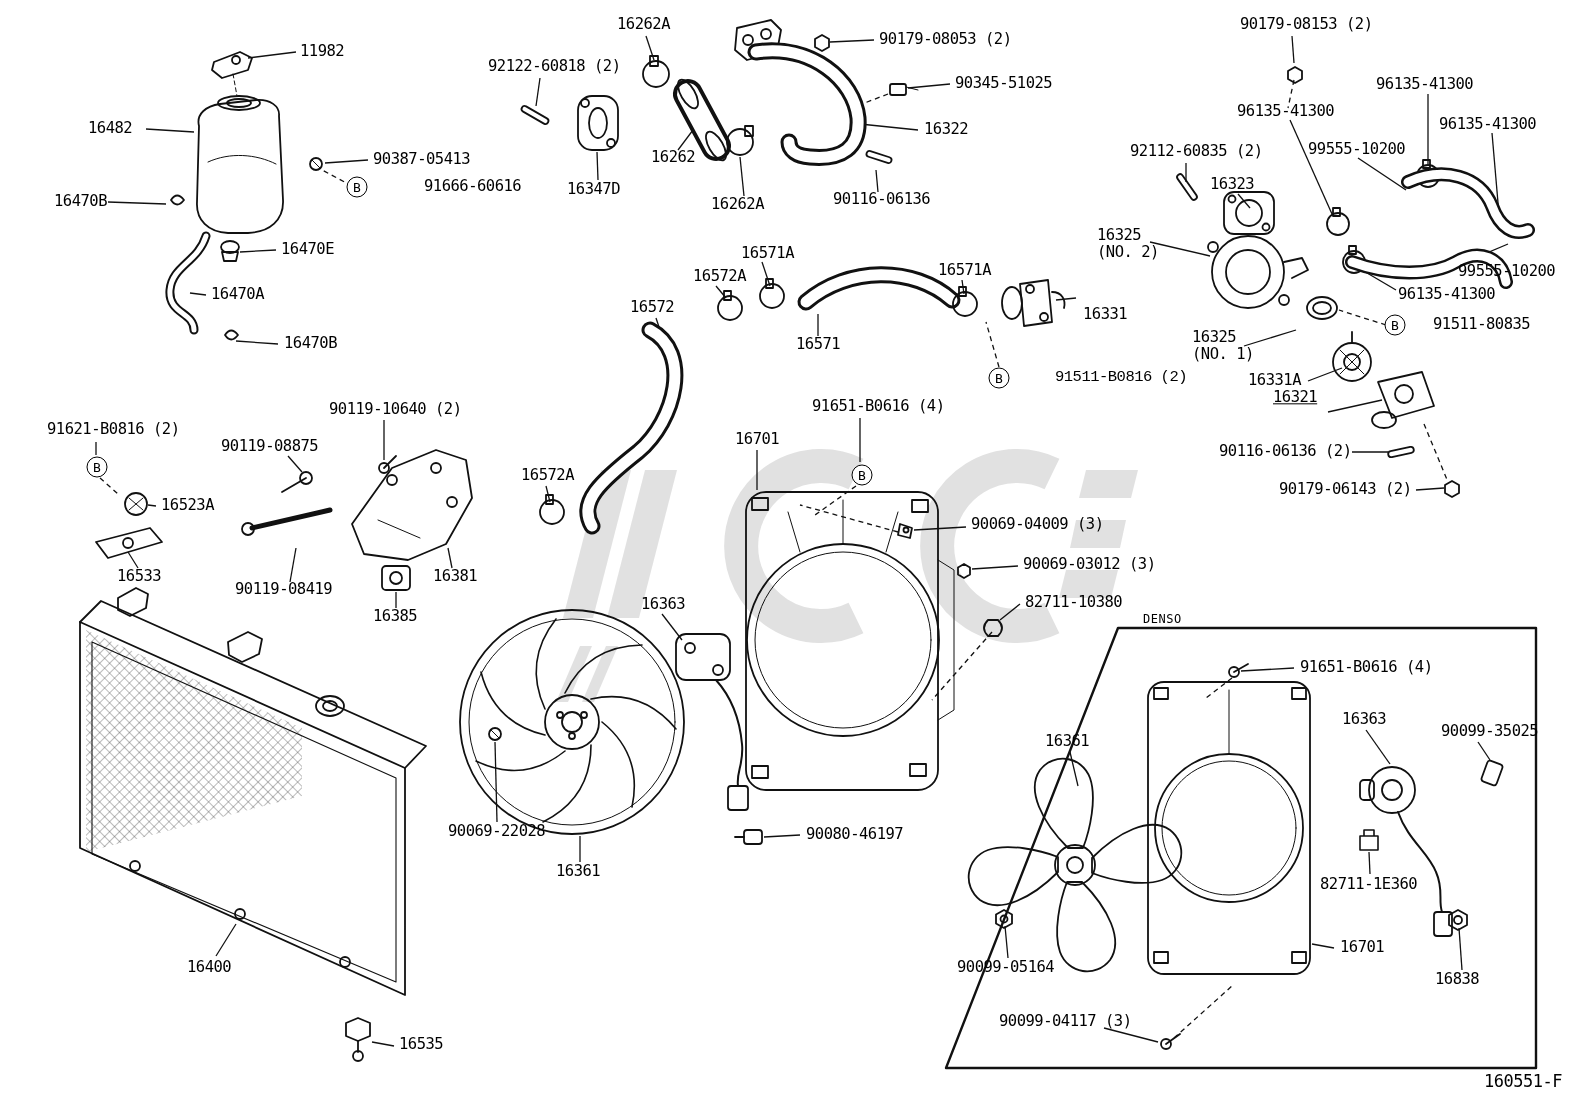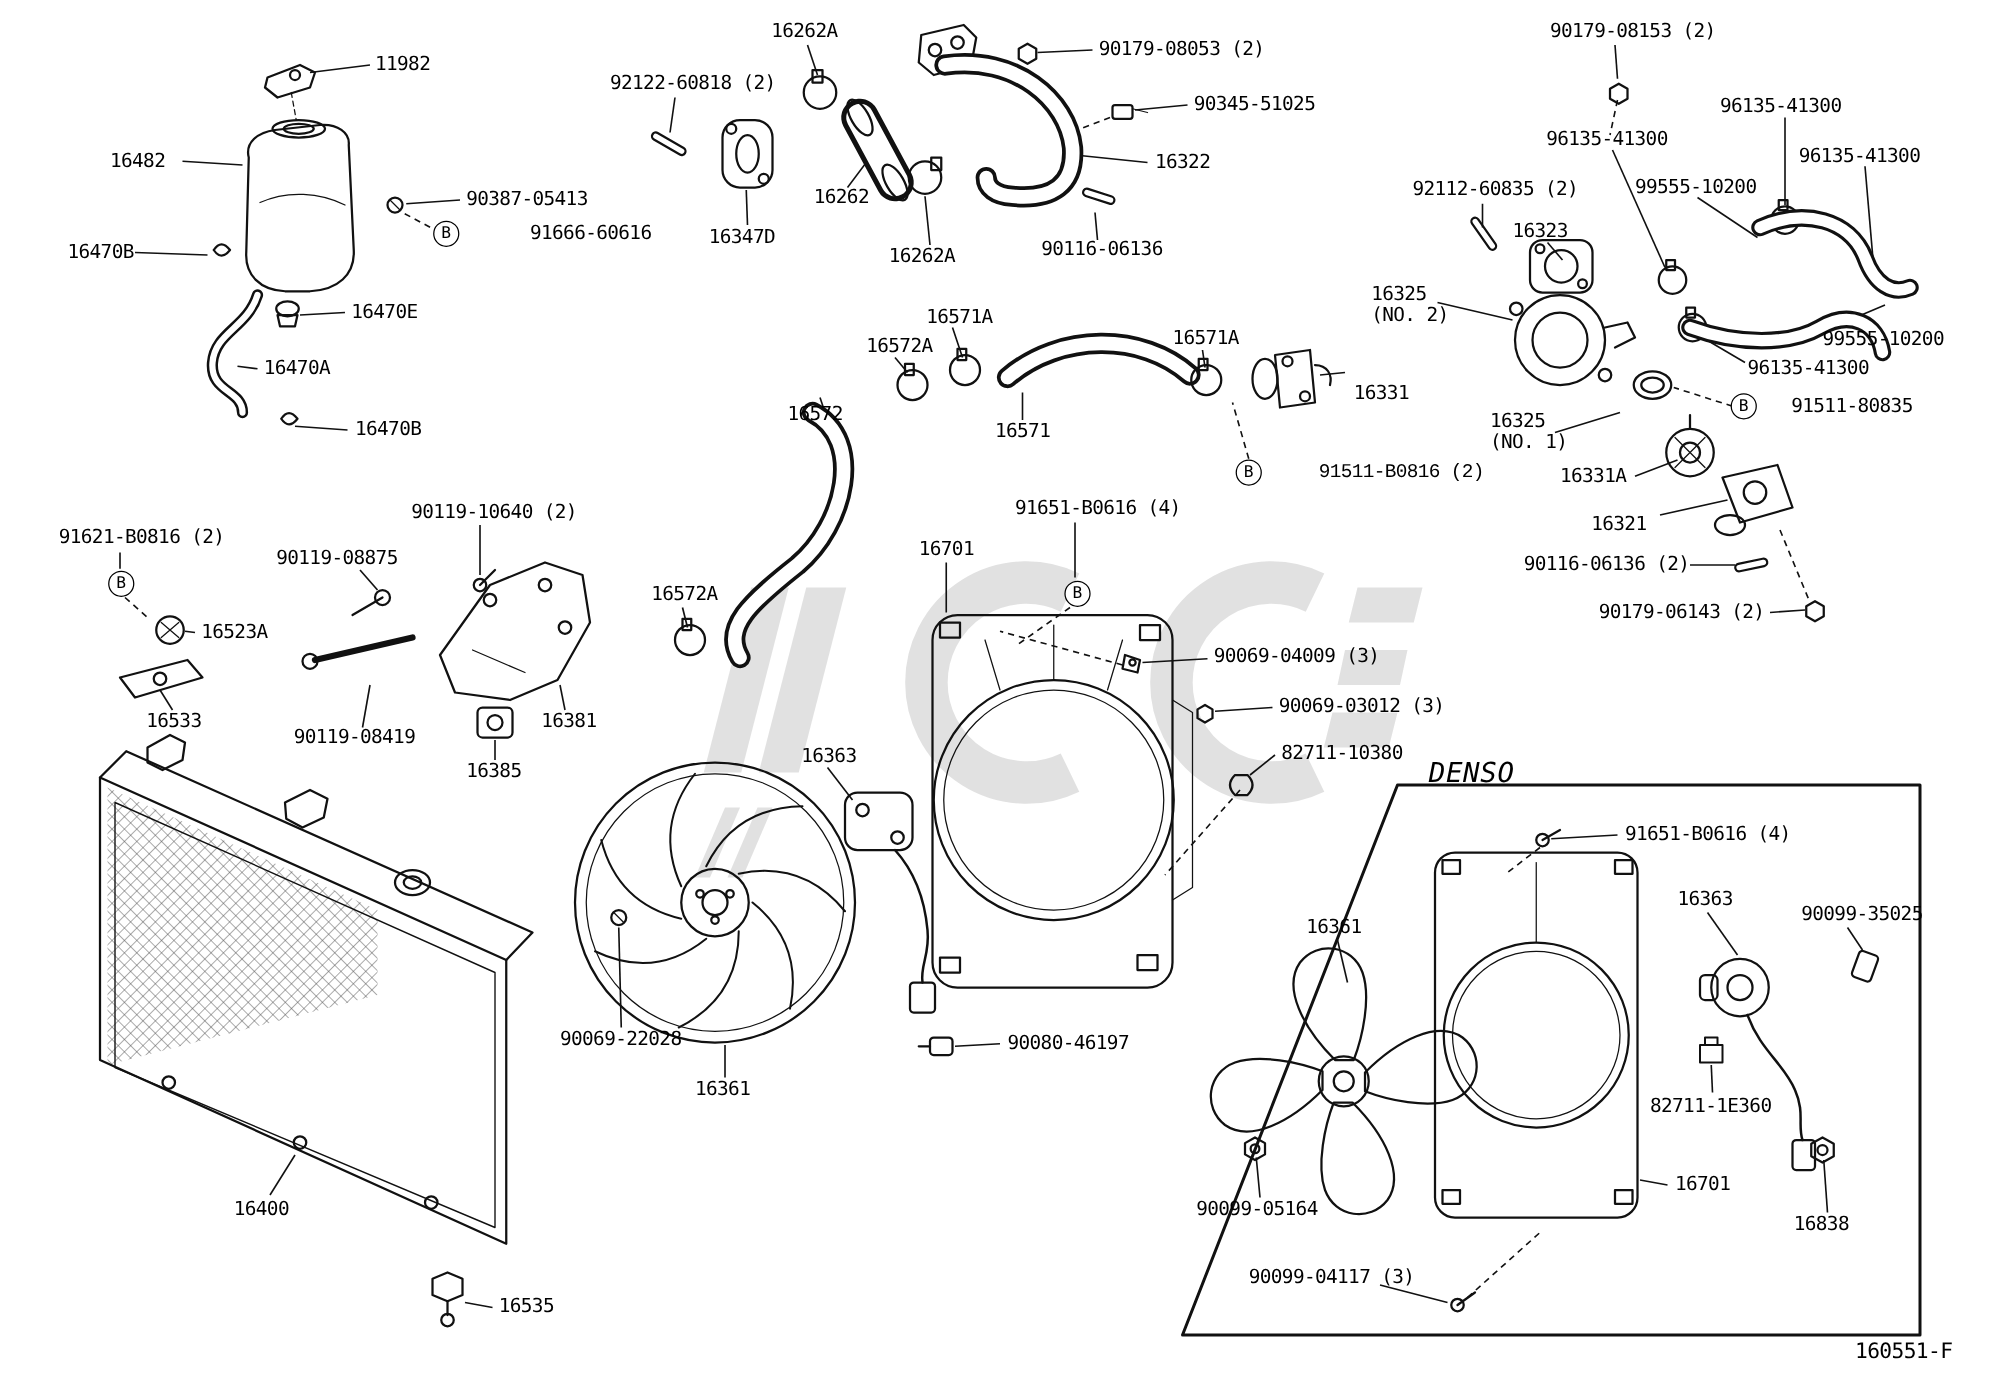--- a/index.html
+++ b/index.html
@@ -2,21 +2,21 @@
 <html><head>
 <meta charset="utf-8">
 <style>
   html,body{margin:0;padding:0;background:#fff;}
   .stage{position:relative;width:1592px;height:1099px;background:#fff;overflow:hidden;
          font-family:"DejaVu Sans Mono","Liberation Mono",monospace;}
   .stage svg{position:absolute;left:0;top:0;}
   #labels{position:absolute;left:0;top:0;width:100%;height:100%;pointer-events:none;}
   .part-label{position:absolute;transform:translateY(-50%);font-size:15.5px;line-height:1.12;
               color:#000;white-space:pre-line;letter-spacing:-0.5px;}
-  .brand{font-size:22px;letter-spacing:0.5px;font-style:italic;}
+  .brand{font-size:12px;letter-spacing:0.5px;}
   .docnum{font-size:17px;}
   .marker-b{position:absolute;width:21px;height:21px;border:1.6px solid #000;border-radius:50%;
             box-sizing:border-box;display:flex;align-items:center;justify-content:center;
             font-size:13px;transform:translate(-50%,-50%);background:#fff;}
   .ln{fill:none;stroke:#111;stroke-width:1.8;stroke-linecap:round;stroke-linejoin:round;}
   .thin{fill:none;stroke:#111;stroke-width:1;stroke-linecap:round;}
   .tO{fill:none;stroke:#111;stroke-width:17;stroke-linecap:round;}
   .tI{fill:none;stroke:#fff;stroke-width:11;stroke-linecap:round;}
   .hO{fill:none;stroke:#111;stroke-width:14;stroke-linecap:round;}
   .hI{fill:none;stroke:#fff;stroke-width:9;stroke-linecap:round;}
@@ -394,28 +394,28 @@
       <div class="part-label" style="left: 1130px; top: 152px;">92112-60835 (2)</div>
       <div class="part-label" style="left: 1210px; top: 185px;">16323</div>
       <div class="part-label" style="left: 1097px; top: 244px;">16325
 (NO. 2)</div>
       <div class="part-label" style="left: 1458px; top: 272px;">99555-10200</div>
       <div class="part-label" style="left: 1398px; top: 295px;">96135-41300</div>
       <div class="part-label" style="left: 1433px; top: 325px;">91511-80835</div>
       <div class="part-label" style="left: 1192px; top: 346px;">16325
 (NO. 1)</div>
       <div class="part-label" style="left: 1248px; top: 381px;">16331A</div>
-      <div class="part-label" style="left: 1273px; top: 420px;">16321</div>
+      <div class="part-label" style="left: 1273px; top: 398px; text-decoration: underline;">16321</div>
       <div class="part-label" style="left: 1219px; top: 452px;">90116-06136 (2)</div>
       <div class="part-label" style="left: 1279px; top: 490px;">90179-06143 (2)</div>
       <div class="part-label" style="left: 741px; top: 254px;">16571A</div>
       <div class="part-label" style="left: 693px; top: 277px;">16572A</div>
       <div class="part-label" style="left: 938px; top: 271px;">16571A</div>
       <div class="part-label" style="left: 1083px; top: 298px; margin-top: 17px;">16331</div>
-      <div class="part-label" style="left: 630px; top: 308px; margin-top: 24px;">16572</div>
+      <div class="part-label" style="left: 630px; top: 308px;">16572</div>
       <div class="part-label" style="left: 796px; top: 345px;">16571</div>
       <div class="part-label" style="left: 1055px; top: 378px; font-family: Liberation Mono, monospace;">91511-B0816 (2)</div>
       <div class="part-label" style="left: 329px; top: 410px;">90119-10640 (2)</div>
       <div class="part-label" style="left: 812px; top: 407px;">91651-B0616 (4)</div>
       <div class="part-label" style="left: 735px; top: 440px;">16701</div>
       <div class="part-label" style="left: 47px; top: 430px;">91621-B0816 (2)</div>
       <div class="part-label" style="left: 221px; top: 447px;">90119-08875</div>
       <div class="part-label" style="left: 161px; top: 506px;">16523A</div>
       <div class="part-label" style="left: 521px; top: 476px;">16572A</div>
       <div class="part-label" style="left: 117px; top: 577px;">16533</div>

